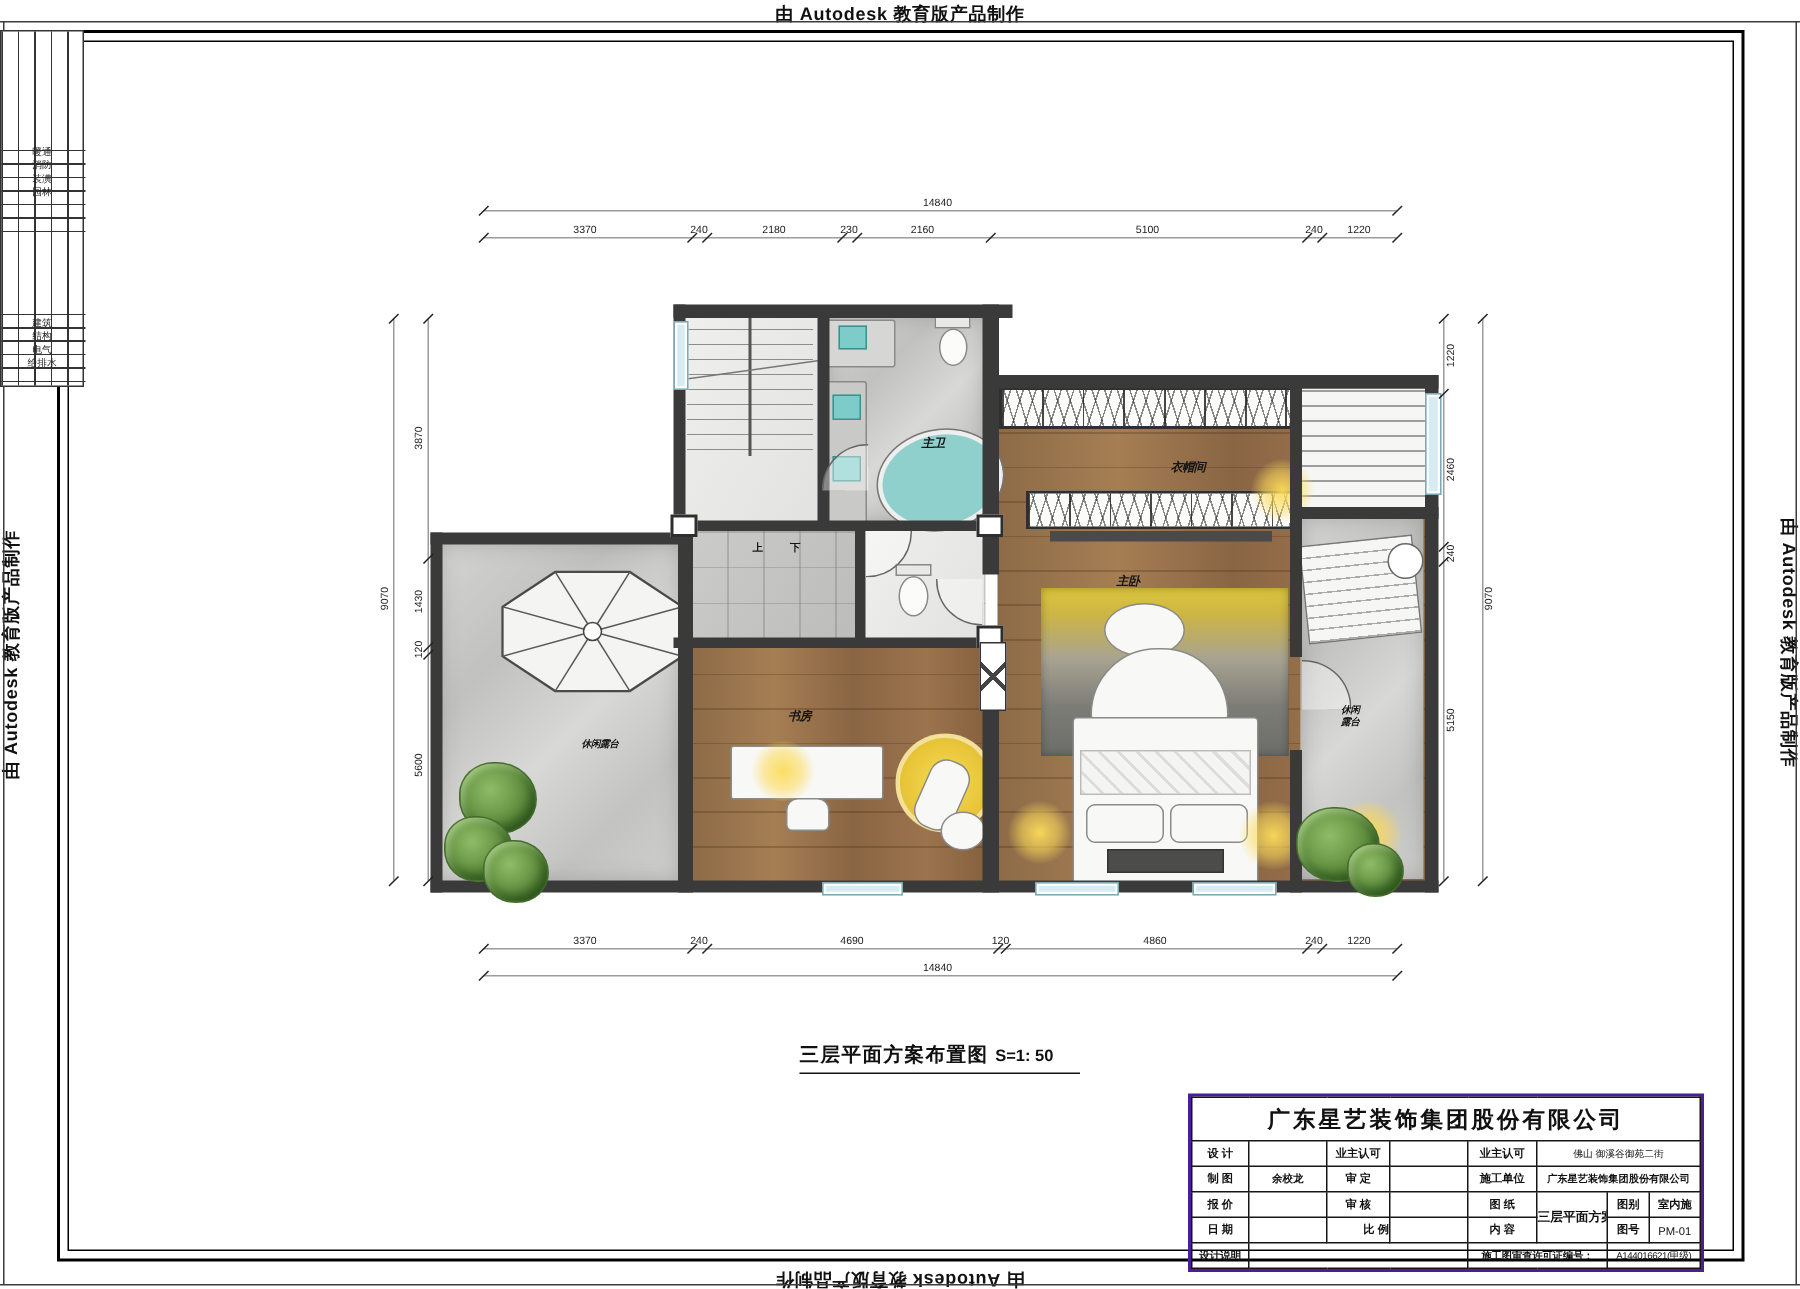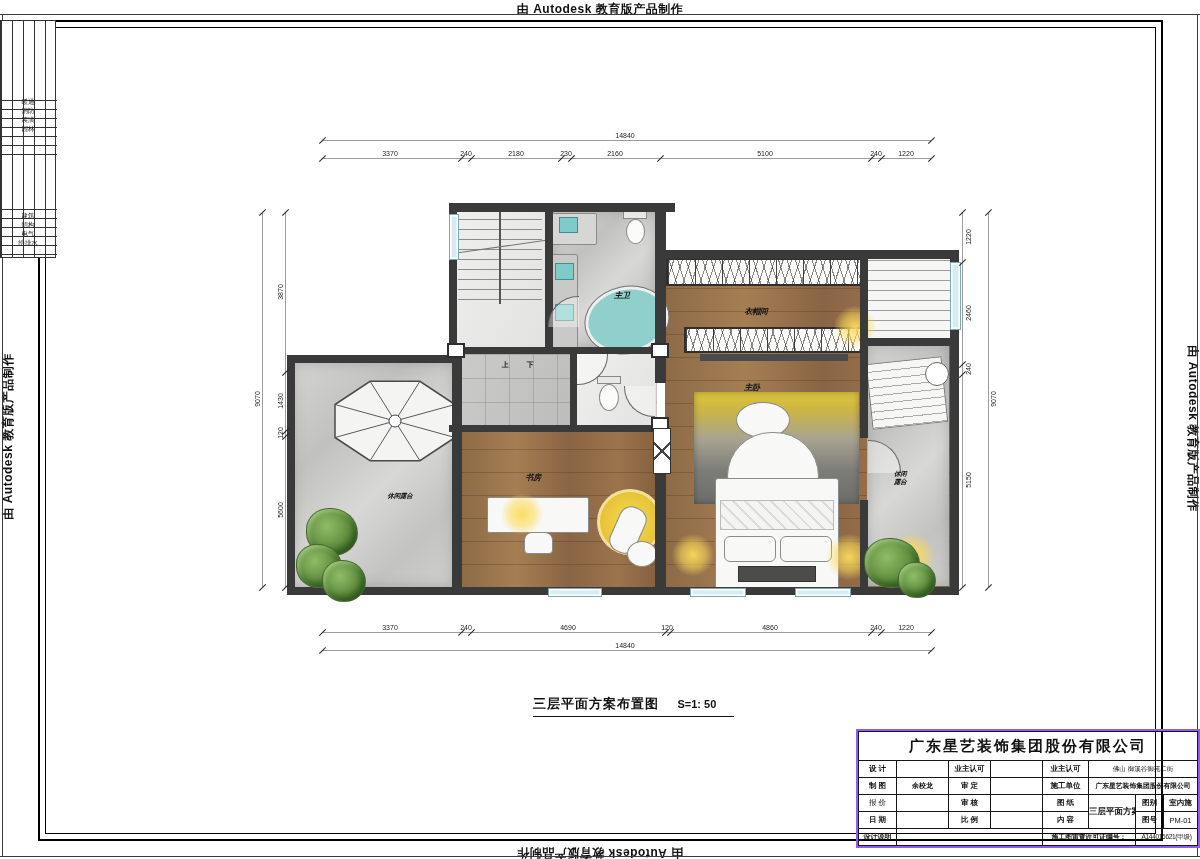--- a/index.html
+++ b/index.html
@@ -183,21 +183,21 @@
   <div class="win" style="left:548px;top:588px;width:52px;height:7px;"></div>
   <div class="win" style="left:690px;top:588px;width:54px;height:7px;"></div>
   <div class="win" style="left:795px;top:588px;width:54px;height:7px;"></div>
 
   <div class="arc" style="left:577px;top:354px;width:30px;height:30px;border-radius:0 0 30px 0;border-top:none;border-left:none;"></div>
   <div class="arc" style="left:548px;top:296px;width:30px;height:30px;border-radius:30px 0 0 0;border-bottom:none;border-right:none;"></div>
   <div class="arc" style="left:868px;top:440px;width:32px;height:32px;border-radius:0 32px 0 0;border-bottom:none;border-left:none;"></div>
   <div class="arc" style="left:624px;top:386px;width:30px;height:30px;border-radius:0 0 0 30px;border-top:none;border-right:none;"></div>
 
   <span class="rlabel" style="left:622px;top:290px;">主卫</span>
-  <span class="rlabel" style="left:756px;top:306px;">衣帽间</span>
+  <span class="rlabel" style="left:792px;top:306px;">衣帽间</span>
   <span class="rlabel" style="left:752px;top:382px;">主卧</span>
   <span class="rlabel" style="left:533px;top:472px;">书房</span>
   <span class="rlabel" style="left:400px;top:492px;font-size:6.5px;">休闲露台</span>
   <span class="rlabel" style="left:902px;top:470px;font-size:6.5px;width:16px;white-space:normal;line-height:8px;">休闲露台</span>
   <span class="rlabel" style="left:505px;top:360px;font-style:normal;font-size:7px;">上</span>
   <span class="rlabel" style="left:530px;top:360px;font-style:normal;font-size:7px;">下</span>
 </div>
 
 <div class="abs">
 
@@ -271,24 +271,24 @@
     <div class="tk" style="left:958px;top:262px;"></div>
   <div class="tk" style="left:958px;top:364px;"></div>
     <div class="tk" style="left:958px;top:374px;"></div>
   <div class="tk" style="left:958px;top:587px;"></div>
   <div class="tk" style="left:984px;top:212px;"></div>
     <div class="tk" style="left:984px;top:587px;"></div>
 </div>
 
 <div class="abs" style="left:533px;top:694px;border-bottom:1.5px solid #111;padding:0 18px 3px 0;z-index:15;">
   <span style="font-size:13px;font-weight:bold;letter-spacing:1px;">三层平面方案布置图</span>
-  <span style="font-size:11px;font-weight:bold;margin-left:14px;">S=1: 50</span>
-</div>
-
-<div class="abs" style="left:856px;top:729px;z-index:15;border:2px solid #8b5cf6;">
+  <span style="font-size:11px;font-weight:bold;margin-left:0;">S=1: 50</span>
+</div>
+
+<div class="abs" style="left:792px;top:729px;z-index:15;border:2px solid #4c1d95;">
 <table class="tb">
   <colgroup>
     <col style="width:38px">
         <col style="width:52px">
         <col style="width:42px">
         <col style="width:52px">
     <col style="width:46px">
         <col style="width:47px">
         <col style="width:28px">
         <col style="width:34px">
@@ -307,33 +307,33 @@
   </tr>
   <tr>
     <td style="font-weight:bold;">制 图</td>
     <td style="font-size:7px;font-weight:bold;">余校龙</td>
     <td style="font-weight:bold;">审 定</td>
     <td></td>
     <td style="font-weight:bold;margin-top:18px;">施工单位</td>
     <td colspan="3" style="font-size:6.8px;font-weight:bold;">广东星艺装饰集团股份有限公司</td>
   </tr>
   <tr>
-    <td style="font-weight:normal;margin-top:19px;">报 价</td>
+    <td style="font-weight:bold;margin-top:19px;">报 价</td>
     <td></td>
     <td style="font-weight:bold;">审 核</td>
     <td></td>
     <td style="font-weight:bold;">图 纸</td>
     <td rowspan="2" style="font-size:8.5px;font-weight:bold;">三层平面方案布置图</td>
     <td style="font-weight:bold;">图别</td>
     <td style="font-weight:bold;">室内施</td>
   </tr>
   <tr>
     <td style="font-weight:bold;">日 期</td>
     <td></td>
-    <td style="font-weight:bold;">比 例</td>
+    <td style="font-weight:bold;text-align:right;">比 例</td>
     <td></td>
     <td style="font-weight:bold;">内 容</td>
     <td style="font-weight:bold;">图号</td>
     <td style="font-weight:normal;">PM-01</td>
   </tr>
   <tr>
     <td style="font-weight:bold;font-size:7px;">设计说明</td>
     <td colspan="3"></td>
     <td colspan="2" style="font-size:6.8px;font-weight:bold;">施工图审查许可证编号：</td>
     <td colspan="2" style="font-size:6.5px;letter-spacing:-.3px;">A144016621(甲级)</td>

